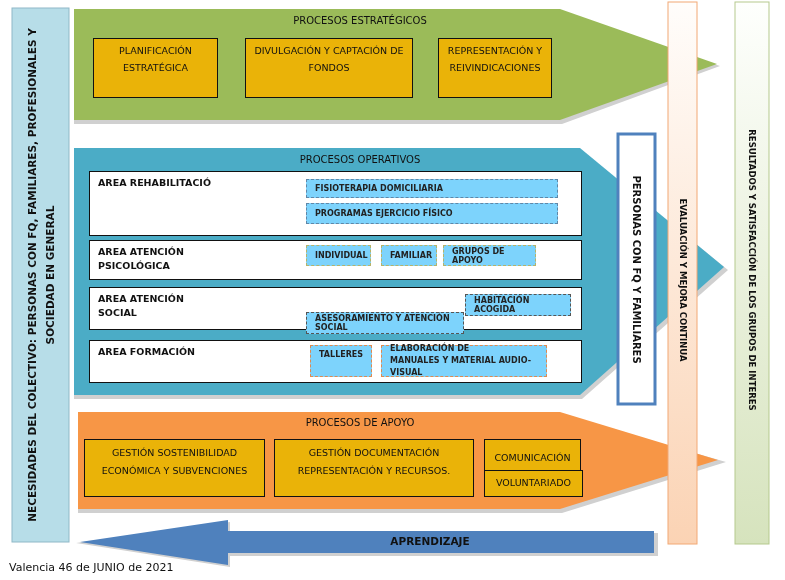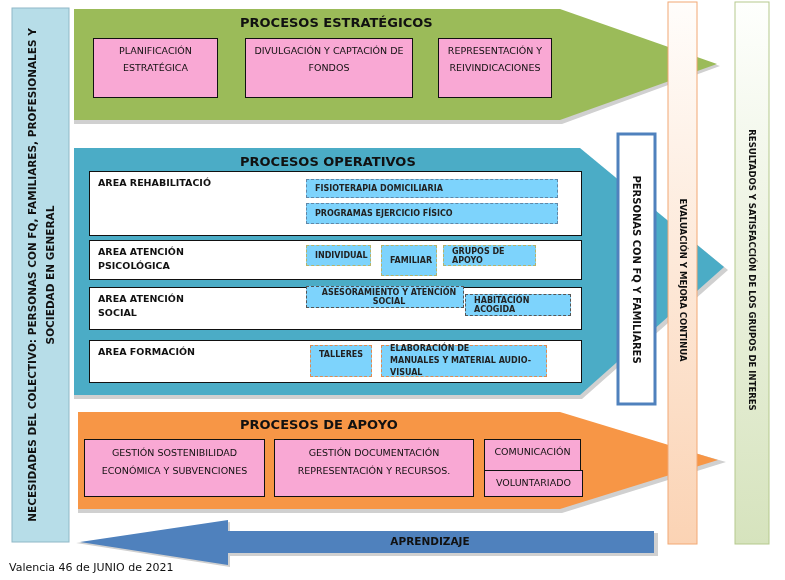--- a/index.html
+++ b/index.html
@@ -4,22 +4,22 @@
 <style>
   html, body { margin:0; padding:0; background:#ffffff; }
   body { width:785px; height:580px; position:relative; overflow:hidden;
          font-family:"DejaVu Sans", sans-serif; color:#111; }
   .abs { position:absolute; }
   svg.bg { position:absolute; left:0; top:0; }
   .vtext { position:absolute; display:flex; align-items:center; justify-content:center; text-align:center; }
   .vtext span { display:block; white-space:nowrap; }
   .rot-ccw { transform:rotate(-90deg); }
   .rot-cw { transform:rotate(90deg); }
-  .band-title { position:absolute; font-weight:bold; font-size:13px; text-align:left; }
-  .box { position:absolute; background:#f9a8d4; border:1.3px solid #111; box-sizing:border-box;
+  .band-title { position:absolute; font-weight:normal; font-size:10px; text-align:center; }
+  .box { position:absolute; background:#eab308; border:1.3px solid #111; box-sizing:border-box;
          font-size:9.5px; text-align:center; line-height:17px; padding-top:3px; }
   .area { position:absolute; background:#fff; border:1.5px solid #111; box-sizing:border-box; }
   .area-label { position:absolute; left:8px; top:4px; font-weight:bold; font-size:9.5px; line-height:14px; }
   .chip { position:absolute; background:#7dd3fc; box-sizing:border-box; font-size:8px; font-weight:bold;
           padding-left:8px; display:flex; align-items:center; color:#222; }
   .chip.blue { border:1px dashed #5f87a8; }
   .chip.olive { border:1px dashed #b6b36a; }
   .chip.gray { border:1px dashed #555; }
   .chip.orange { border:1px dashed #e08a50; }
 </style>
@@ -93,34 +93,34 @@
 
 <div class="area" style="left:89px; top:240px; width:493px; height:40px;">
   <div class="area-label">
     <div>AREA ATENCIÓN</div>
     <div>PSICOLÓGICA</div>
   </div>
 </div>
 <div class="chip olive" style="left:306px; top:245px; width:65px; height:21px;">
   <span>INDIVIDUAL</span>
 </div>
-<div class="chip olive" style="left:381px; top:245px; width:56px; height:31px;">
+<div class="chip olive" style="left:381px; top:245px; width:56px; height:21px;">
   <span>FAMILIAR</span>
 </div>
 <div class="chip olive" style="left:443px; top:245px; width:93px; height:21px;align-items:flex-end;">
   <span>GRUPOS DE APOYO</span>
 </div>
 
 <div class="area" style="left:89px; top:287px; width:493px; height:43px;">
   <div class="area-label">
     <div>AREA ATENCIÓN</div>
     <div>SOCIAL</div>
   </div>
 </div>
-<div class="chip gray" style="left:306px; top:286px; width:158px; height:22px;text-align:center;">
+<div class="chip gray" style="left:306px; top:312px; width:158px; height:22px;">
   <span>ASESORAMIENTO Y ATENCIÓN SOCIAL</span>
 </div>
 <div class="chip gray" style="left:465px; top:294px; width:106px; height:22px;">
   <span>HABITACIÓN ACOGIDA</span>
 </div>
 
 <div class="area" style="left:89px; top:340px; width:493px; height:43px;">
   <div class="area-label">AREA FORMACIÓN</div>
 </div>
 <div class="chip orange" style="left:310px; top:345px; width:62px; height:32px; align-items:flex-start; padding-top:4px;">
@@ -133,21 +133,21 @@
 
 <div class="band-title" style="left:240px; top:417px; width:240px;">PROCESOS DE APOYO</div>
 <div class="box" style="left:84px; top:439px; width:181px; height:58px; padding-top:4px; line-height:18px;">
   <div>GESTIÓN SOSTENIBILIDAD</div>
   <div>ECONÓMICA Y SUBVENCIONES</div>
 </div>
 <div class="box" style="left:274px; top:439px; width:200px; height:58px; padding-top:4px; line-height:18px;">
   <div>GESTIÓN DOCUMENTACIÓN</div>
   <div>REPRESENTACIÓN Y RECURSOS.</div>
 </div>
-<div class="box" style="left:484px; top:439px; width:97px; height:35px; padding-top:3px;">
+<div class="box" style="left:484px; top:439px; width:97px; height:35px; padding-top:9px;">
   <div>COMUNICACIÓN</div>
 </div>
 <div class="box" style="left:484px; top:470px; width:99px; height:27px; padding-top:3px;">
   <div>VOLUNTARIADO</div>
 </div>
 
 <div class="vtext" style="left:618px; top:134px; width:37px; height:270px;">
   <span class="rot-cw" style="font-weight:bold; font-size:10px;">PERSONAS CON FQ Y FAMILIARES</span>
 </div>
 

